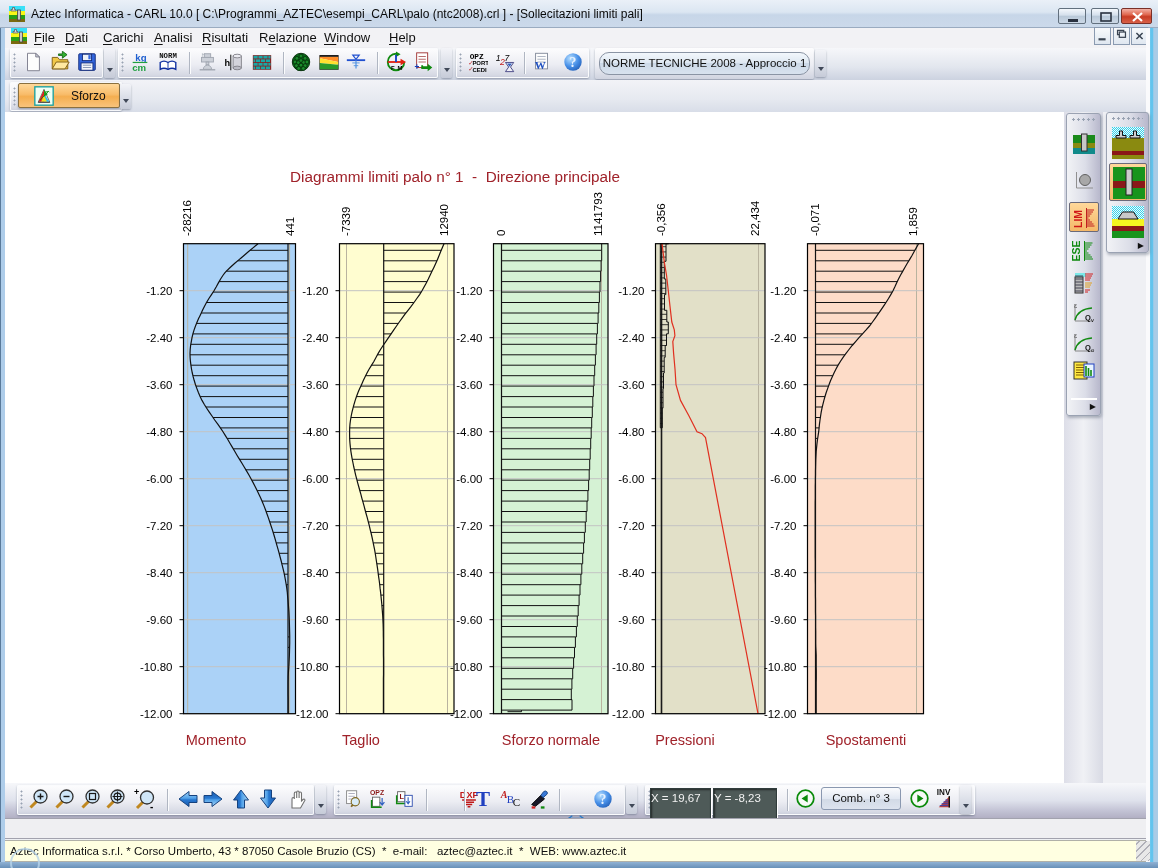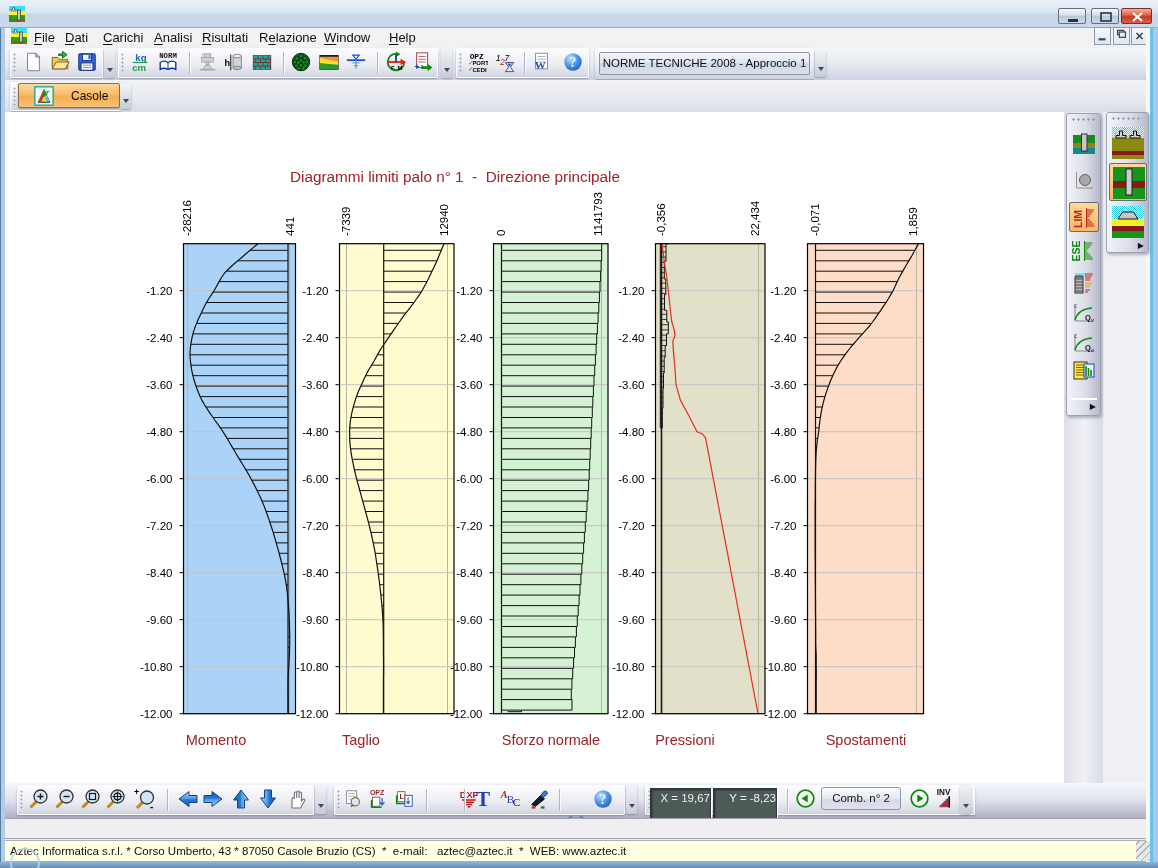--- a/index.html
+++ b/index.html
@@ -28,21 +28,21 @@
   background-image:radial-gradient(circle at 1.5px 1.5px, #98a2b2 0.9px, transparent 1.1px);
   background-size:4px 4px; }
 .tbi { position:absolute; }
 .tsep { position:absolute; top:4px; width:1px; bottom:4px; background:#b0b6c2; box-shadow:1px 0 0 #fbfcfd; }
 .dropnub { position:absolute; width:11px; background:linear-gradient(#f3f4f8,#d8dce6 60%,#c6cbd8);
   border-radius:2px; box-shadow:0 1px 2px rgba(90,100,120,0.5); }
 .dropnub:after { content:""; position:absolute; left:2.5px; bottom:3px; border:3px solid transparent;
   border-top:4px solid #404858; }
 #normbtn { position:absolute; left:599px; top:52px; width:211px; height:23px; white-space:nowrap; overflow:hidden;
   background:linear-gradient(#f2f7fc, #dfe8f2 45%, #ccd9e8 50%, #d8e2ee);
-  border:1px solid #8a94a4; border-radius:2px; font-size:11.5px; color:#111;
+  border:1px solid #8a94a4; border-radius:10px; font-size:11.5px; color:#111;
   text-align:center; line-height:21px; }
 #normwrap { position:absolute; left:595px; top:48px; width:219px; height:31px;
   background:linear-gradient(#fdfdfe, #ecedf3 55%, #d0d4e0); border-radius:2px;
   box-shadow:0 1px 2px rgba(90,100,120,0.5); }
 #graficabtn { position:absolute; left:18px; top:83px; width:102px; height:25px;
   background:linear-gradient(#ffd89a, #f8bc6a 45%, #f4ae50 55%, #f8c37c);
   border:1px solid #8a7040; border-radius:2px; box-shadow:0 1px 2px rgba(90,100,120,0.5); }
 #graficabtn span { position:absolute; left:52px; top:5px; font-size:12px; color:#101010; }
 #graficabtn svg { position:absolute; left:15px; top:2px; }
 #client { position:absolute; left:5px; top:112px; width:1059px; height:671px; background:#ffffff; }
@@ -54,21 +54,21 @@
 .pal .pgrip { position:absolute; left:5px; right:5px; top:4px; height:4px;
   background-image:radial-gradient(circle at 1.5px 1.5px, #98a2b2 1px, transparent 1.2px);
   background-size:5px 4px; }
 .pali { position:absolute; left:50%; transform:translateX(-50%); }
 .pali.sel { background:linear-gradient(#ffd89a,#f4b868); border:1.5px solid #6a6a7a; border-radius:2px; }
 .parrowbtn { position:absolute; font-size:8px; color:#111; }
 #btoolbar { position:absolute; left:5px; top:783px; width:1141px; height:35px;
   background:linear-gradient(#f6f7fa, #dfe2ec 50%, #c2c2d4 80%, #b2b0c4); }
 .xybox { position:absolute; height:32px; background:#4e5a58; border:1px solid #303c3c;
   box-shadow:inset 1px 1px 2px rgba(0,0,0,0.55), 1px 1px 0 #fff; color:#f2f2f2; font-size:11.5px;
-  text-align:right; line-height:19px; }
+  text-align:left; line-height:19px; }
 #combbtn { position:absolute; height:23px; background:linear-gradient(#fafbfd,#e2e8f2 50%,#d2daE6 55%,#dde3ee);
   border:1px solid #8a98b0; border-radius:3px; font-size:11.5px; color:#111; text-align:center; line-height:21px; }
 #gap1 { position:absolute; left:4px; top:818px; width:1146px; height:21px; background:#efeff2;
   border:1px solid #a2a2ae; }
 #statusbar { position:absolute; left:4px; top:840px; width:1150px; height:22px; background:#ffffe1;
   border:1px solid #b0b0a8; font-size:11.5px; color:#101010; line-height:20px; padding-left:5px; }
 #sgrip { position:absolute; left:1136px; top:841px; width:14px; height:20px; z-index:6;
   background:repeating-linear-gradient(135deg, #e8e8e8 0 2px, #b0b0b8 2px 3px, #e8e8e8 3px 5px); }
 #botstrip { position:absolute; left:0; top:862px; width:1158px; height:6px;
   background:linear-gradient(#90b2d4,#6890b8); }
@@ -79,20 +79,21 @@
 </style></head><body>
 <div id="titlebar">
 <div class="abs" style="left:9px;top:6px"><svg width="16" height="16" viewBox="0 0 16 16">
         <rect x="0" y="0" width="16" height="5" fill="#38e0f8"></rect>
         <rect x="0" y="5" width="16" height="4" fill="#f8f818"></rect>
         <rect x="0" y="9" width="16" height="4" fill="#28a018"></rect>
         <rect x="0" y="13" width="16" height="3" fill="#7a6a10"></rect>
         <rect x="8.5" y="4" width="3" height="10" fill="#c8c8c8" stroke="#444" stroke-width="0.8"></rect>
         <path d="M2 5 h5 v-1.5 h-1.5 v-2 h-2 v2 h-1.5 z" fill="#d8d8d8" stroke="#555" stroke-width="0.7"></path>
       </svg></div>
+<div id="titletxt">Aztec Informatica - CARL 10.0 [ C:\Programmi_AZTEC\esempi_CARL\palo (ntc2008).crl ] - [Sollecitazioni limiti pali]</div>
 <div class="winbtn" style="left:1058px">
       <svg width="28" height="16" viewBox="0 0 28 16">
         <rect x="9" y="10" width="10" height="3" fill="#2a3240"></rect>
       </svg>
     </div>
 <div class="winbtn" style="left:1091px">
       <svg width="28" height="16" viewBox="0 0 28 16">
         <rect x="9" y="4" width="10" height="8" fill="none" stroke="#2a3240" stroke-width="1.6"></rect>
       </svg>
     </div>
@@ -303,21 +304,21 @@
     <svg width="20" height="20" viewBox="0 0 24 24">
       <rect x="1" y="1" width="22" height="22" fill="#f0fff4" stroke="#18a0a0" stroke-width="1.6"></rect>
       <path d="M5 19.5 L12 4 L19 19.5 Z" fill="none" stroke="#555"></path>
       <path d="M5.5 19 L12 4.5 L12 19 Z" fill="#e02020"></path>
       <path d="M12 9 L12 19 L18.5 19 Z" fill="#30c0f0"></path>
       <path d="M8.5 19 l3.5-7.5 3.5 7.5 z" fill="#f0e020"></path>
       <path d="M12 4.5 l4.5 5.5 -4.5 3 z" fill="#20a020"></path>
       <path d="M7 17 L17.5 6.5 l1 1 M17.5 6.5 l-3 0.5" stroke="#108a10" fill="none"></path>
       <line x1="5" y1="19.5" x2="19" y2="19.5" stroke="#333"></line>
     </svg>
-    <span>Casole</span>
+    <span>Sforzo</span>
   </div>
 <div class="dropnub" style="left:120px;top:84px;height:25px"></div>
 <div id="client"></div>
 <div id="dockstrip"></div>
 <div id="rmargin"></div>
 <svg width="1056" height="671" viewBox="8 112 1056 671" style="position:absolute;left:8px;top:112px">
 <text x="455" y="182" text-anchor="middle" font-family="Liberation Sans, sans-serif" font-size="15.3" fill="#a0222a">Diagrammi limiti palo n° 1&nbsp;&nbsp;-&nbsp;&nbsp;Direzione principale</text>
 <rect x="183.5" y="243.7" width="112" height="470" fill="#abd2f7"></rect>
 <line x1="187.7" y1="243.7" x2="187.7" y2="713.7" stroke="#b9b39f" stroke-width="1"></line>
 <line x1="289.6" y1="243.7" x2="289.6" y2="713.7" stroke="#b9b39f" stroke-width="1"></line>
@@ -982,21 +983,21 @@
   </div>
 <div class="xybox" style="left:650px;top:788px;width:61px">X = 19,67</div>
 <div class="xybox" style="left:713px;top:788px;width:64px">Y = -8,23</div>
 <div class="tsep" style="left:787px;top:789px;height:22px;bottom:auto"></div>
 <div class="abs" style="left:795px;top:788px"><svg width="21" height="21" viewBox="0 0 24 24">
       <circle cx="12" cy="12" r="9.5" fill="#f6faf6" stroke="#0a8a0a" stroke-width="2"></circle>
       <g transform="rotate(180 12 12)">
         <path d="M9.5 7.5 L16.5 12 L9.5 16.5 Z" fill="#0a8a0a"></path>
       </g>
     </svg></div>
-<div id="combbtn" style="left:821px;top:787px;width:80px">Comb. n° 2</div>
+<div id="combbtn" style="left:821px;top:787px;width:80px">Comb. n° 3</div>
 <div class="abs" style="left:909px;top:788px"><svg width="21" height="21" viewBox="0 0 24 24">
       <circle cx="12" cy="12" r="9.5" fill="#f6faf6" stroke="#0a8a0a" stroke-width="2"></circle>
       <g transform="rotate(0 12 12)">
         <path d="M9.5 7.5 L16.5 12 L9.5 16.5 Z" fill="#0a8a0a"></path>
       </g>
     </svg></div>
 <div class="abs" style="left:933px;top:787px"><svg width="23" height="23" viewBox="0 0 24 24">
       <text x="11" y="8" text-anchor="middle" font-family="Liberation Sans, sans-serif" font-size="8.5" font-weight="bold" fill="#101010">INV</text>
       <path d="M6 21 L17 21 L17 10 Z" fill="#d04030"></path>
       <g stroke="#2040c0" stroke-width="1">

